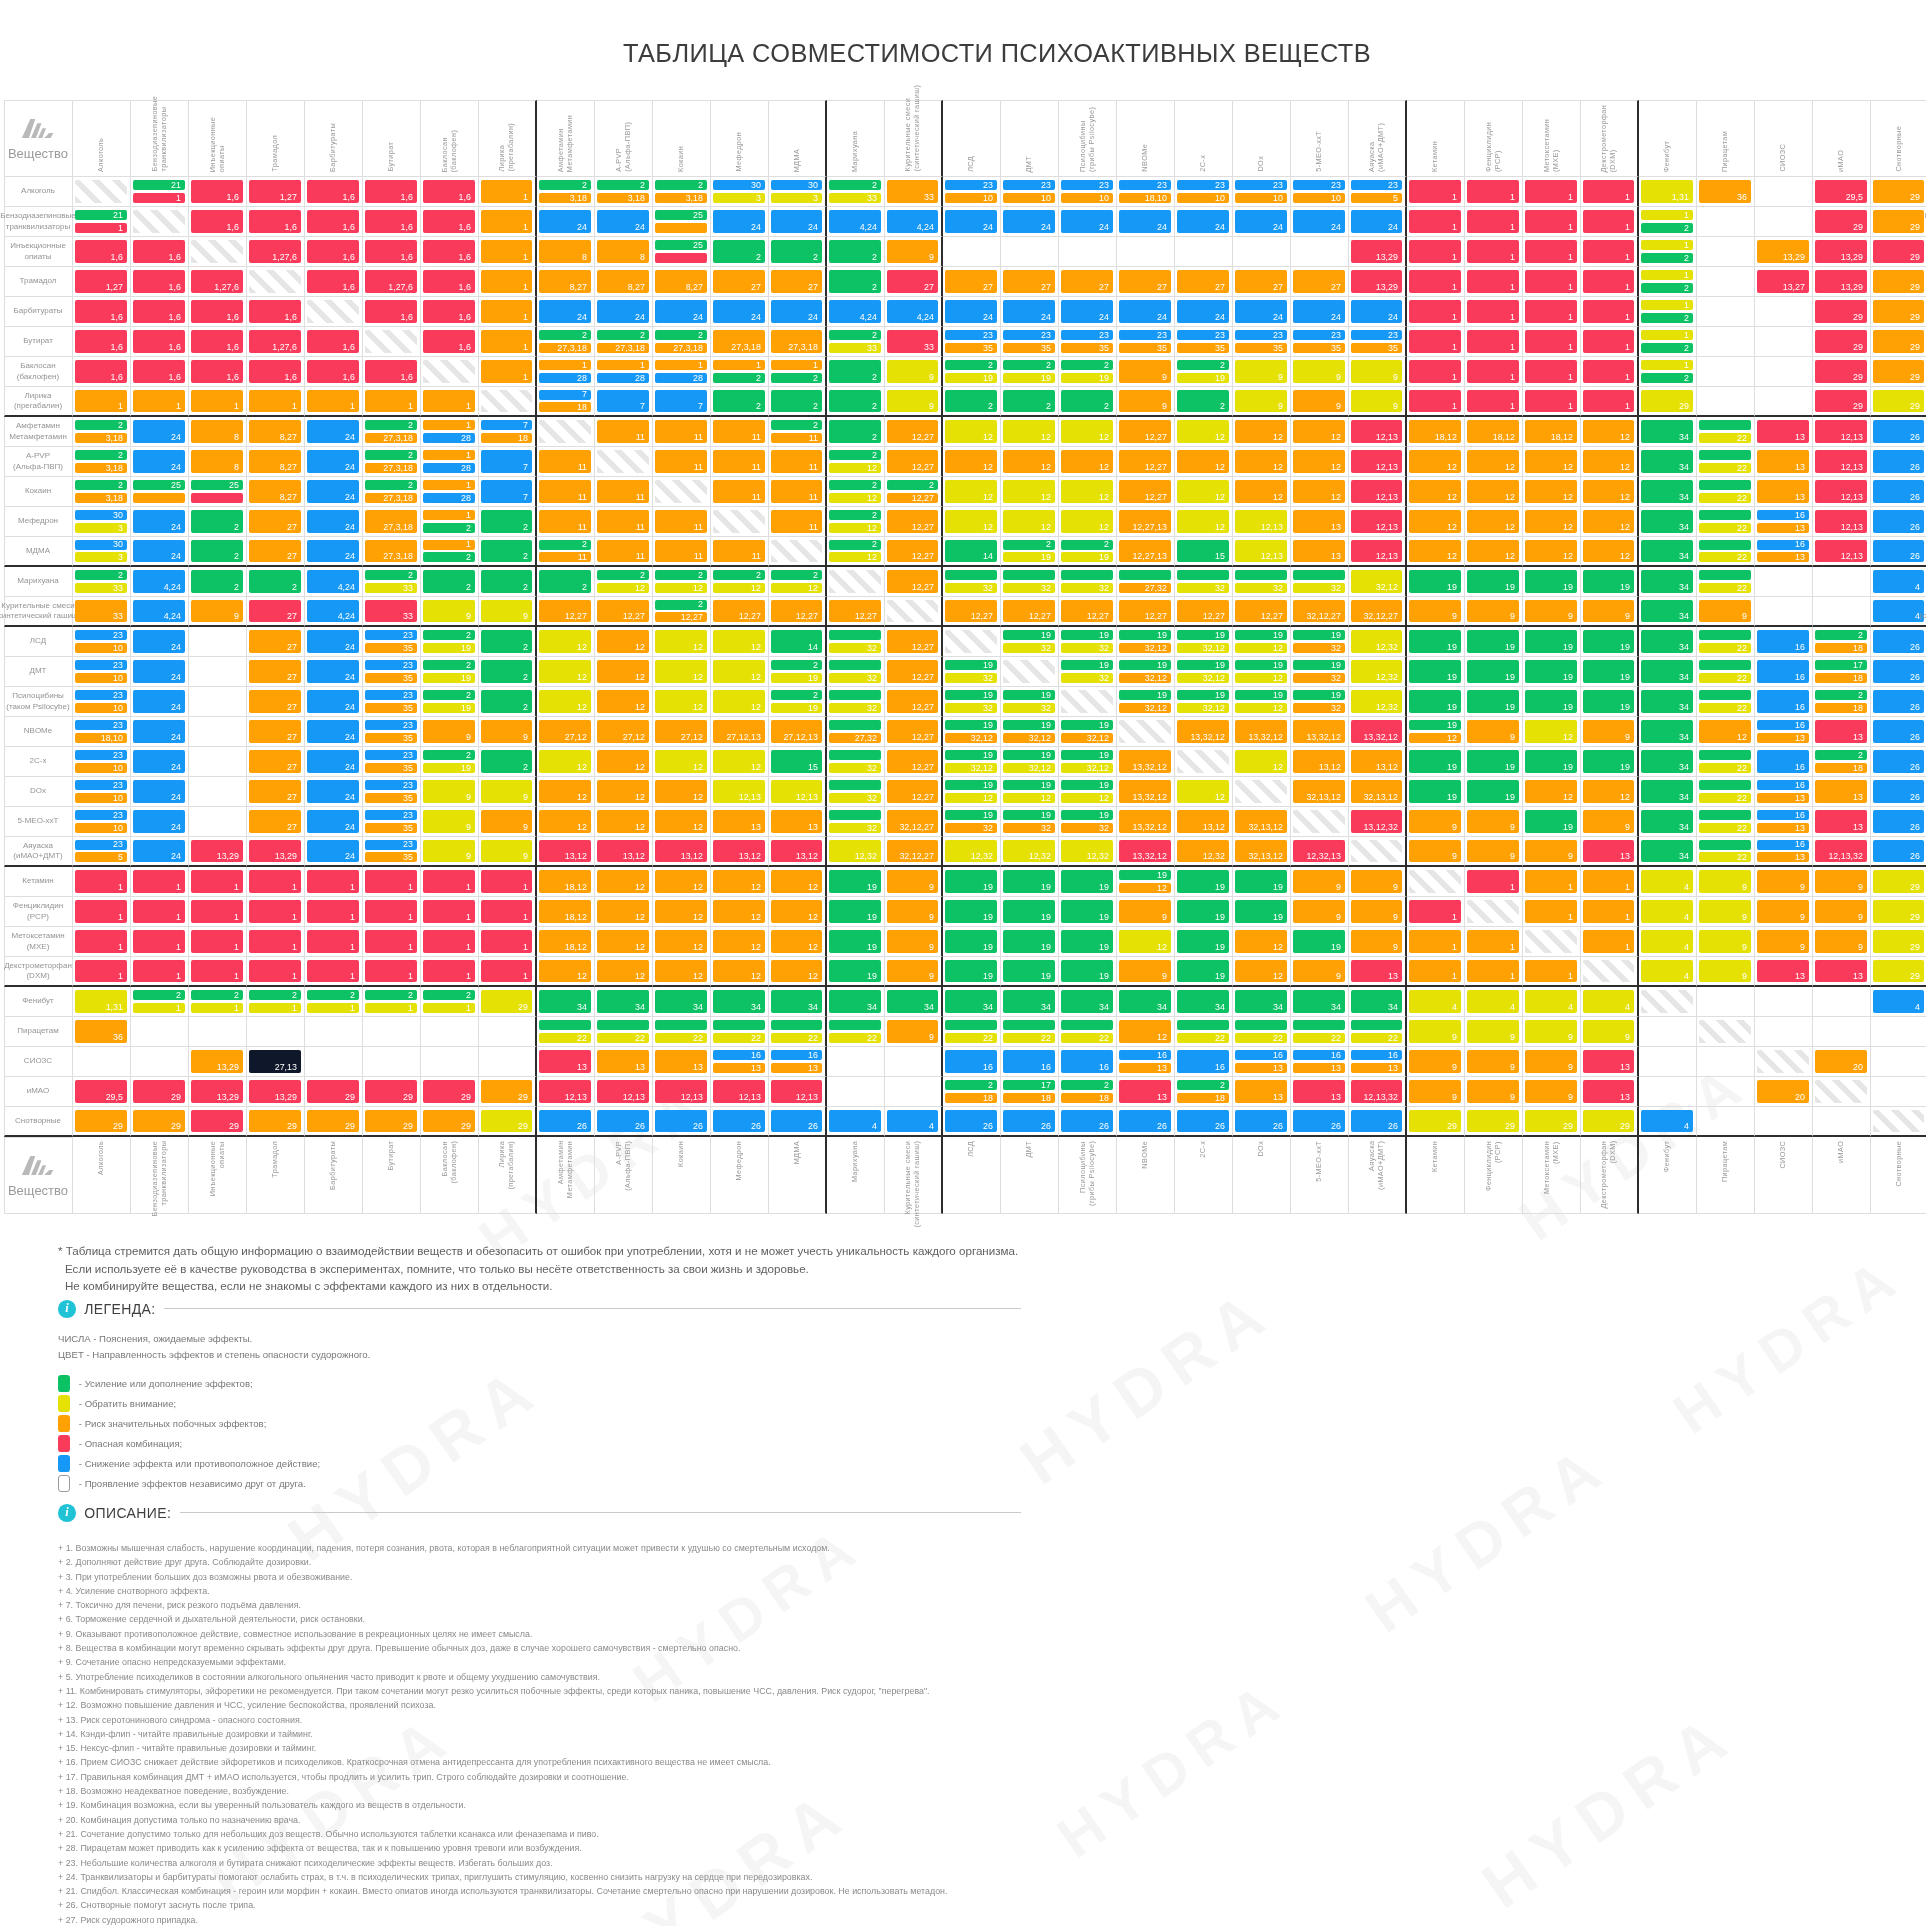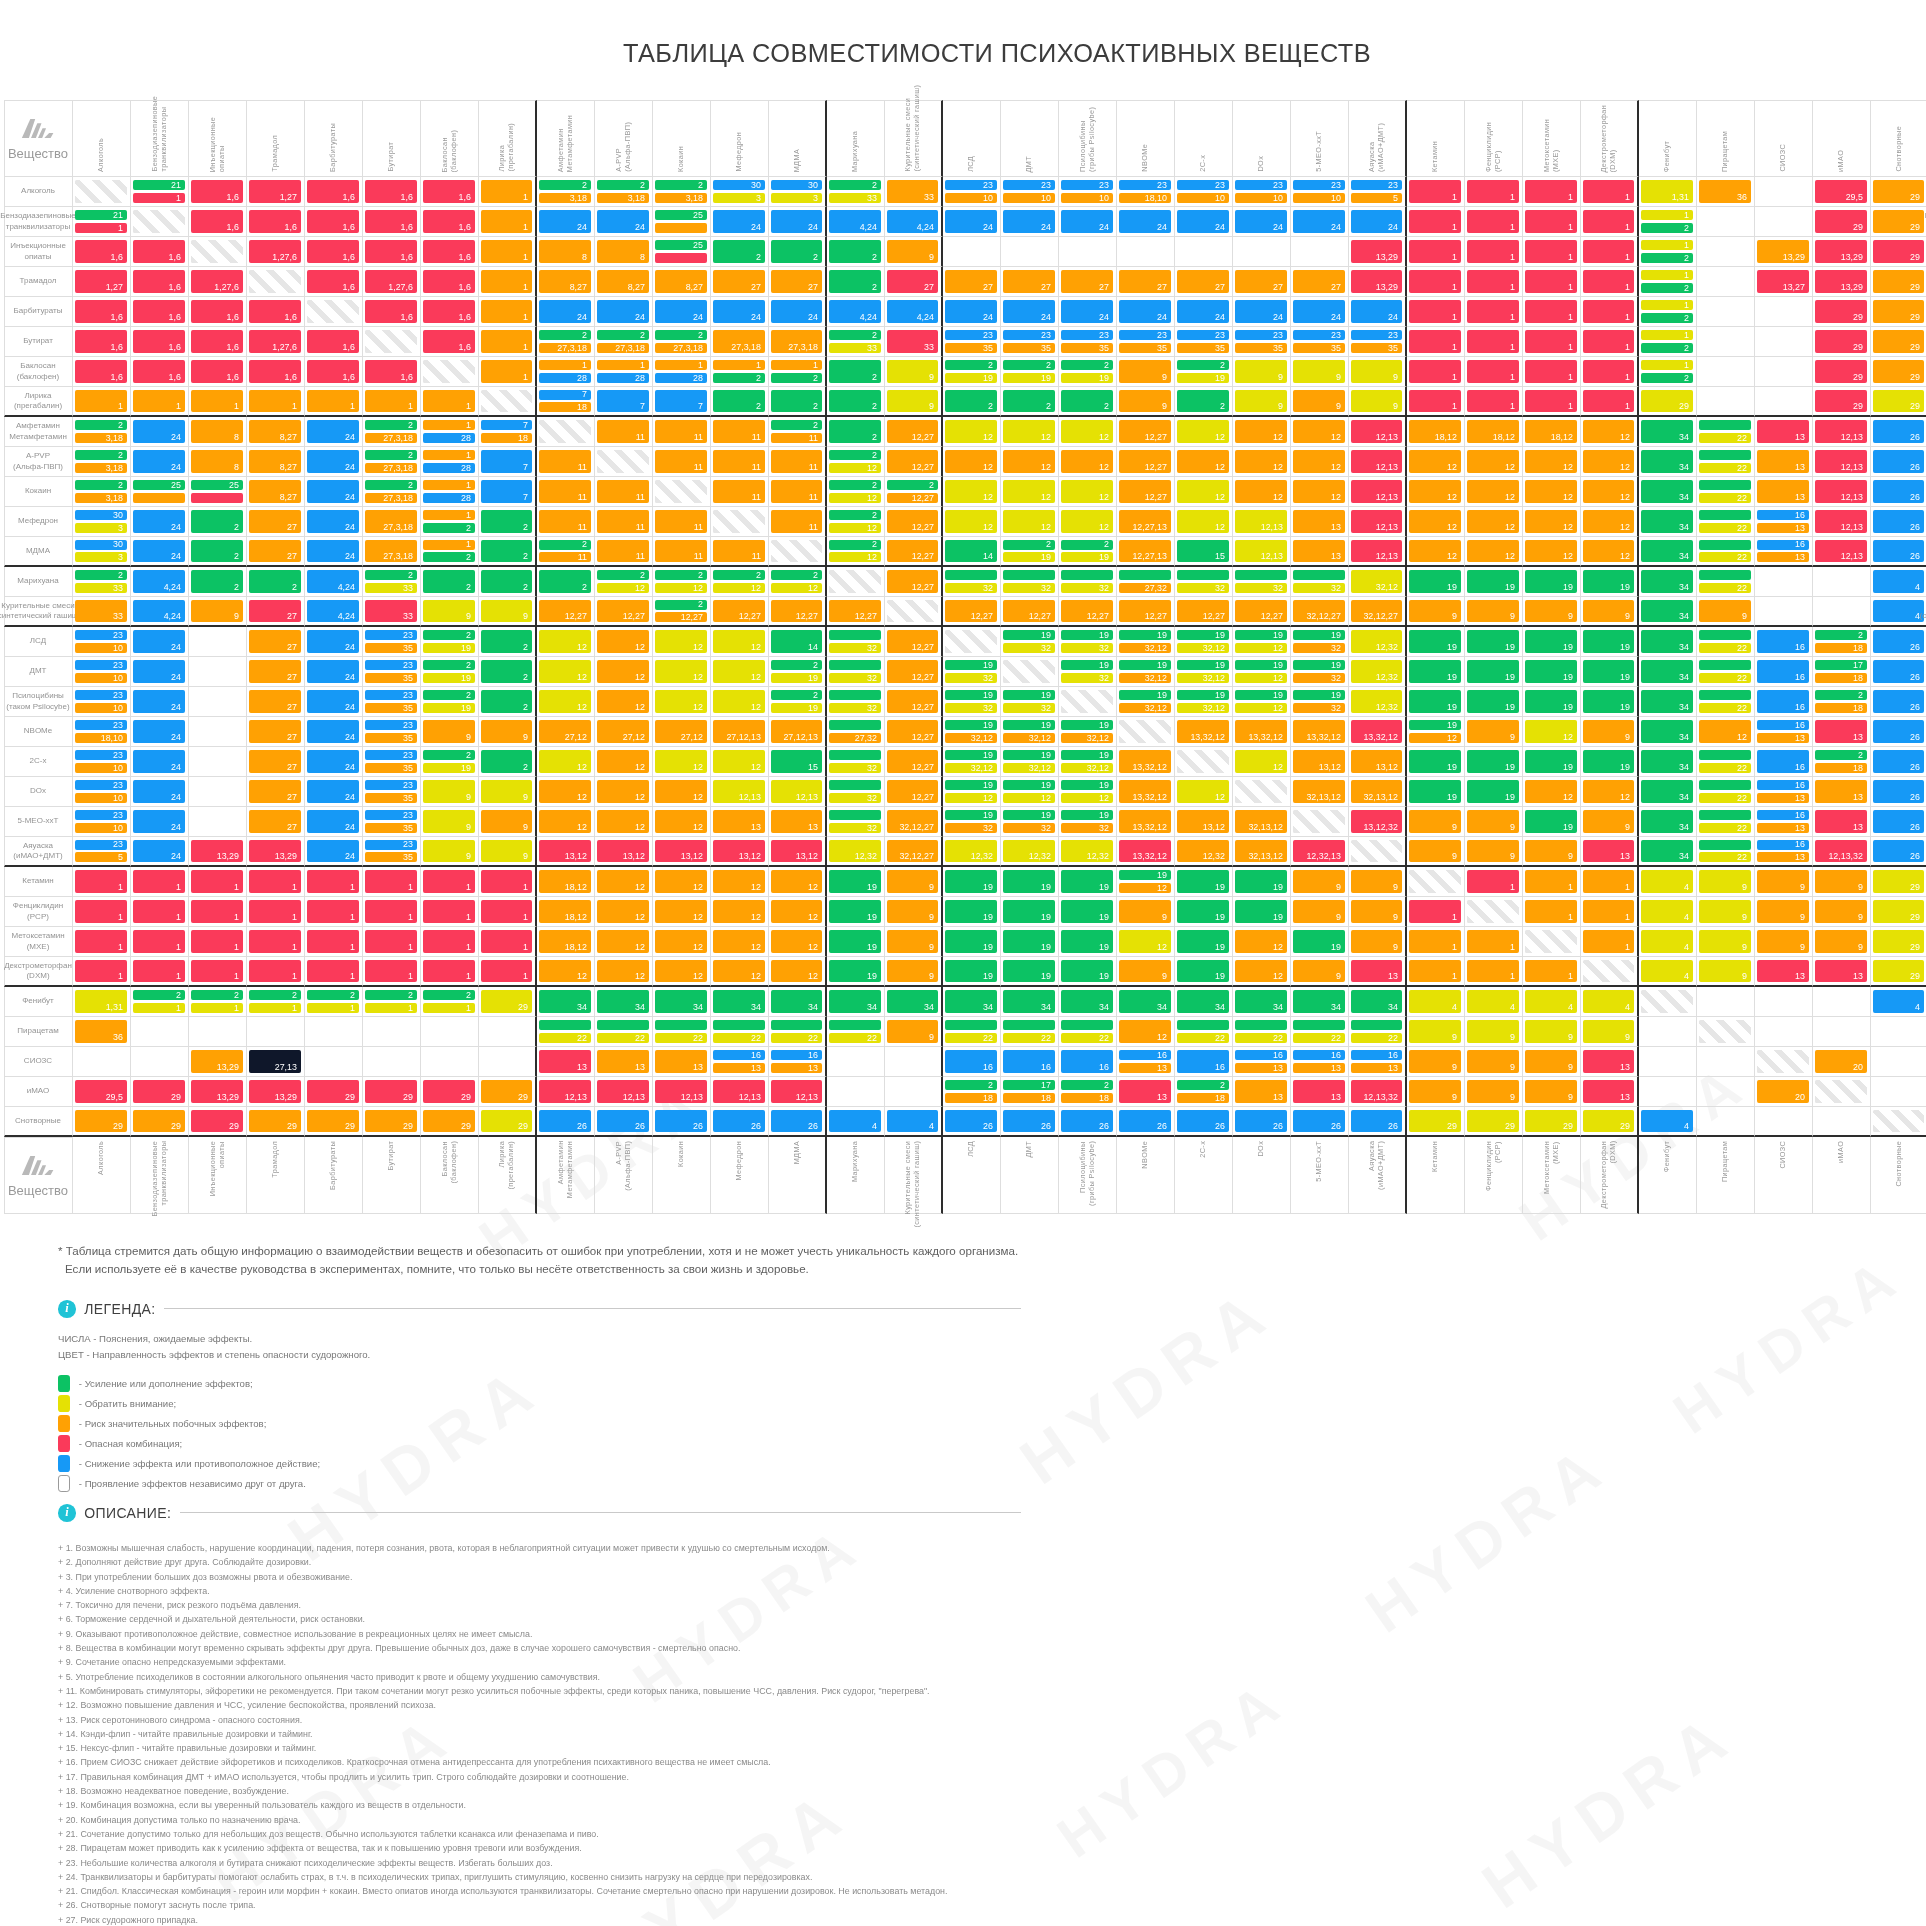--- a/index.html
+++ b/index.html
@@ -7662,20 +7662,21 @@
       </div>
       <div class="cell hcell bot gb-r">
         <span>Снотворные</span>
       </div>
       <div class="cell corner first toprow"></div>
     </div>
 
   <div id="footnote">
       <div class="fl">* Таблица стремится дать общую информацию о взаимодействии веществ и обезопасить от ошибок при употреблении, хотя и не может учесть уникальность каждого организма.</div>
       <div class="fl">Если используете её в качестве руководства в экспериментах, помните, что только вы несёте ответственность за свои жизнь и здоровье.</div>
+      <div class="fl">Не комбинируйте вещества, если не знакомы с эффектами каждого из них в отдельности.</div>
     </div>
 
   <div class="sec-head" style="top:1300px">
     <div class="info-i">i</div>
     <div class="sec-title">ЛЕГЕНДА:</div>
     <div class="sec-line"></div>
   </div>
 
   <div id="legend-notes">
     <div>ЧИСЛА - Пояснения, ожидаемые эффекты.</div>

